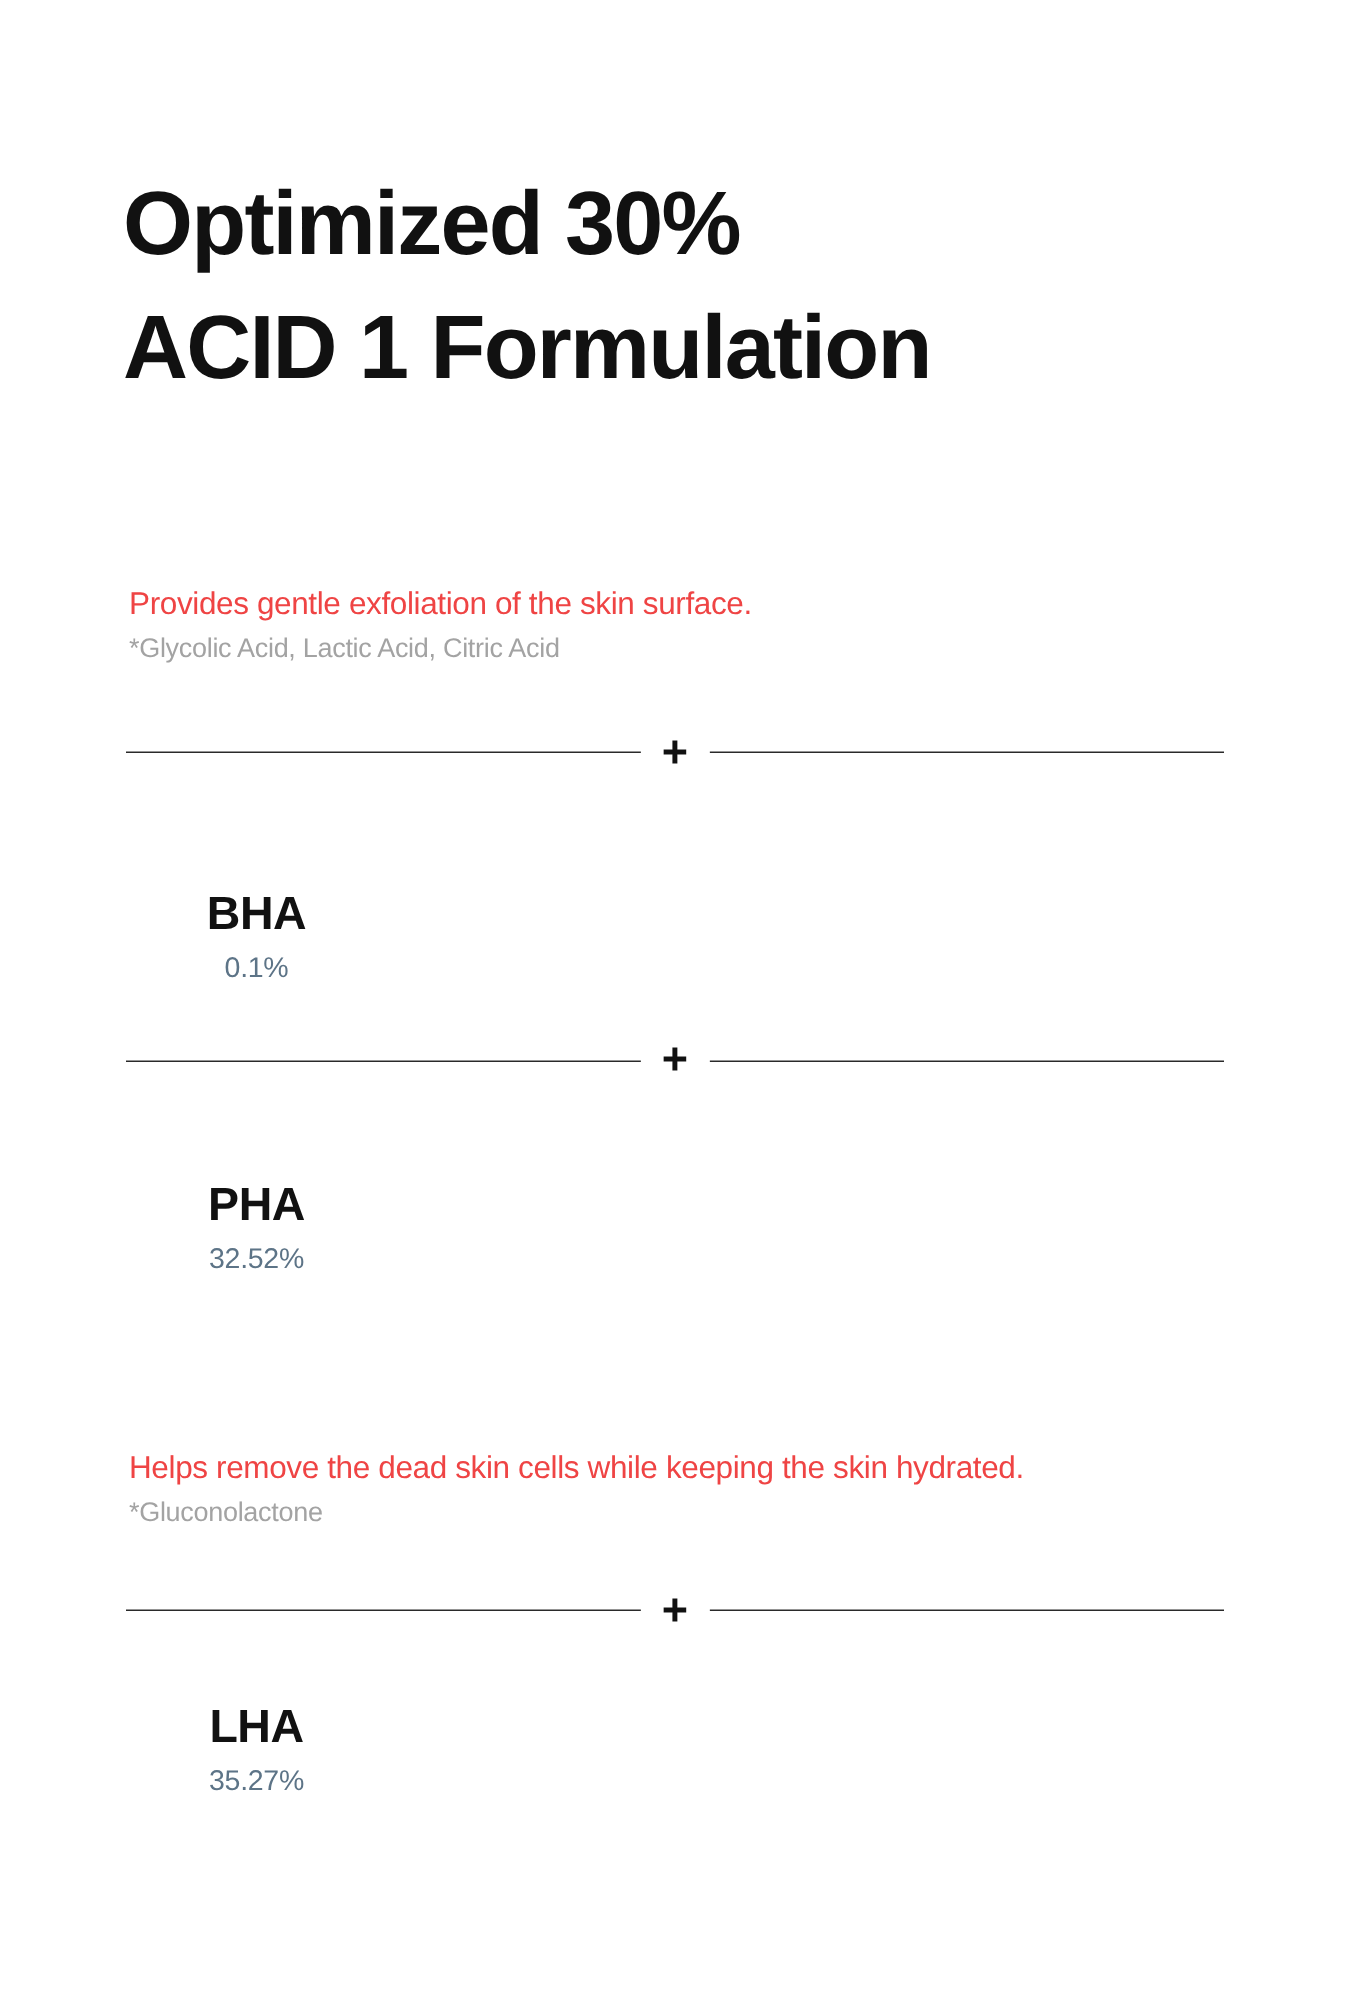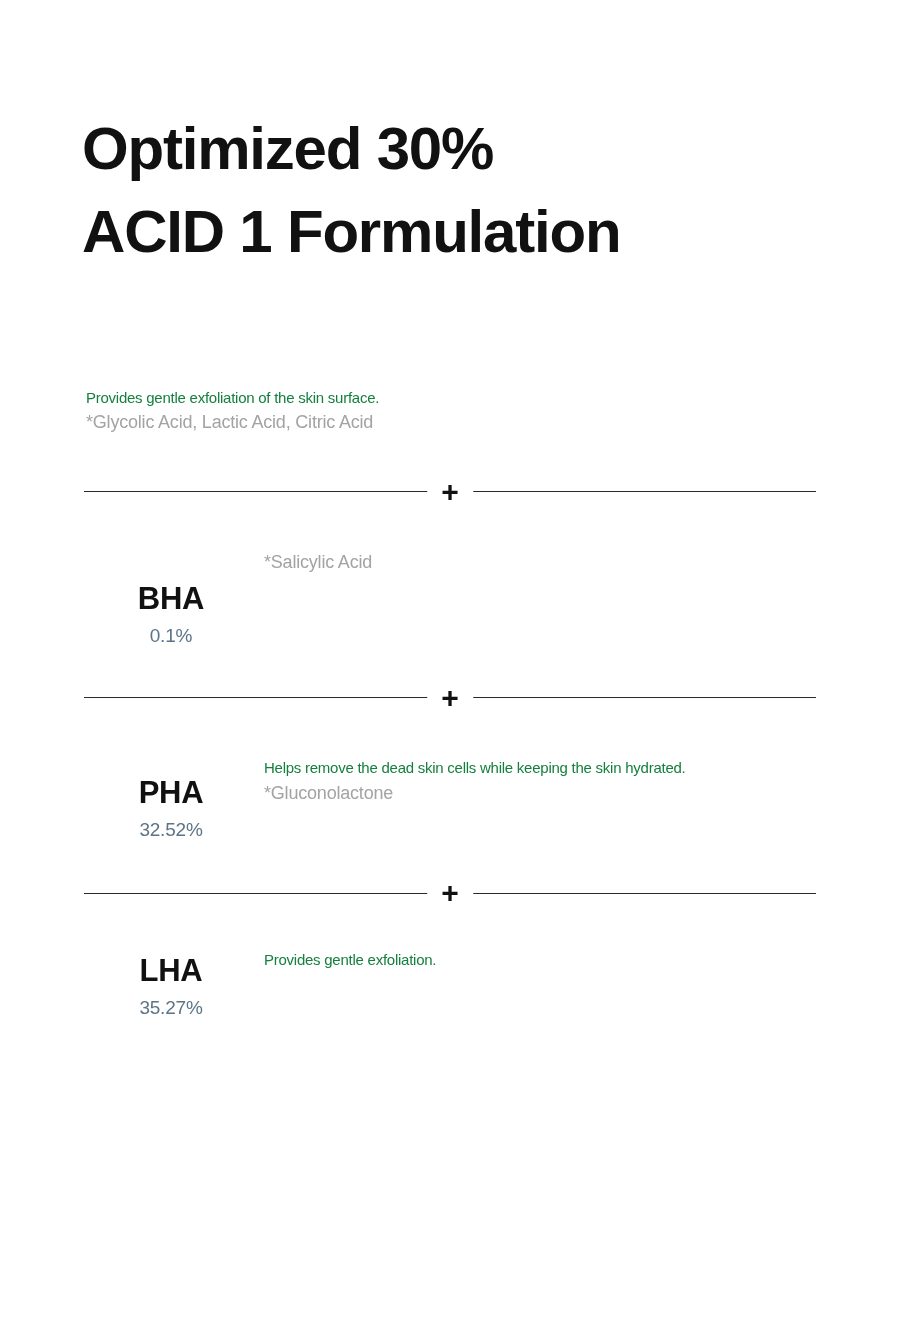--- a/index.html
+++ b/index.html
@@ -76,38 +76,38 @@
     color: #5d7487;
     letter-spacing: -0.2px;
   }
 
   .row-right {
     flex: 1 1 auto;
     padding-left: 4px;
   }
 
   .desc {
-    font-size: 15px;
+    font-size: 21px;
     line-height: 1.62;
-    color: #15803d;
+    color: #ef4444;
     letter-spacing: -0.25px;
   }
 
   .sub {
     margin-top: 0;
     font-size: 18px;
     color: #a3a3a3;
     letter-spacing: -0.2px;
     line-height: 1.4;
   }
 
   
   .row-aha { margin-top: 0; }
   .row-bha { margin-top: 0; }
-  .row-pha { margin-top: 0; }
+  .row-pha { margin-top: 0; flex-direction: column; }
   .row-lha { margin-top: 0; }
 
   
   .row-aha .row-left { padding-top: 18px; }
   .row-bha .row-left { padding-top: 30px; }
   .row-pha .row-left { padding-top: 18px; }
   .row-lha .row-left { padding-top: 4px; }
 
   
   .sep {
@@ -155,21 +155,20 @@
     <div class="sep sep-wrap-1">
       <span class="plus">+</span>
     </div>
 
     <div class="row row-bha">
       <div class="row-left">
         <div class="acid-name">BHA</div>
         <div class="acid-pct">0.1%</div>
       </div>
       <div class="row-right">
-        <div class="sub">*Salicylic Acid</div>
       </div>
     </div>
 
     <div class="sep sep-wrap-2">
       <span class="plus">+</span>
     </div>
 
     <div class="row row-pha">
       <div class="row-left">
         <div class="acid-name">PHA</div>
@@ -184,18 +183,17 @@
     <div class="sep sep-wrap-3">
       <span class="plus">+</span>
     </div>
 
     <div class="row row-lha">
       <div class="row-left">
         <div class="acid-name">LHA</div>
         <div class="acid-pct">35.27%</div>
       </div>
       <div class="row-right">
-        <div class="desc">Provides gentle exfoliation.</div>
       </div>
     </div>
 
   </div>
 </div>
 
 </body></html>

